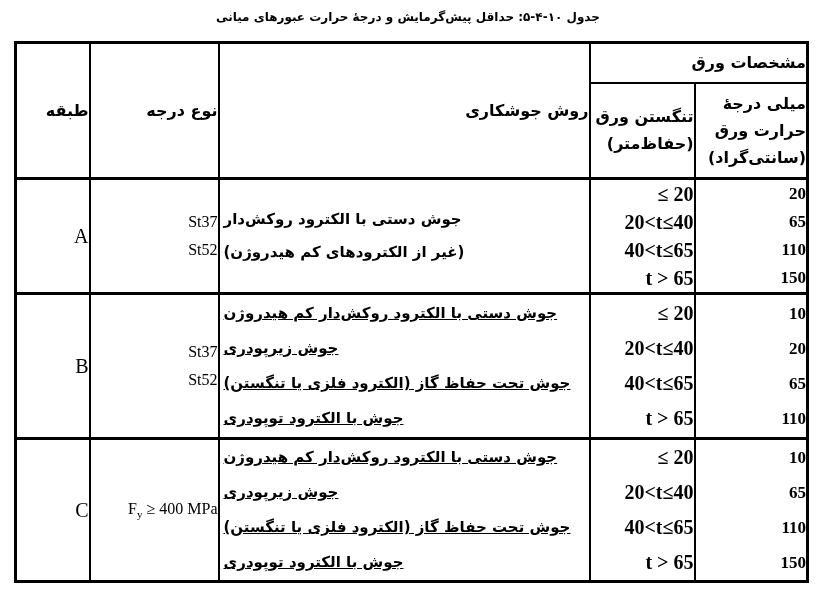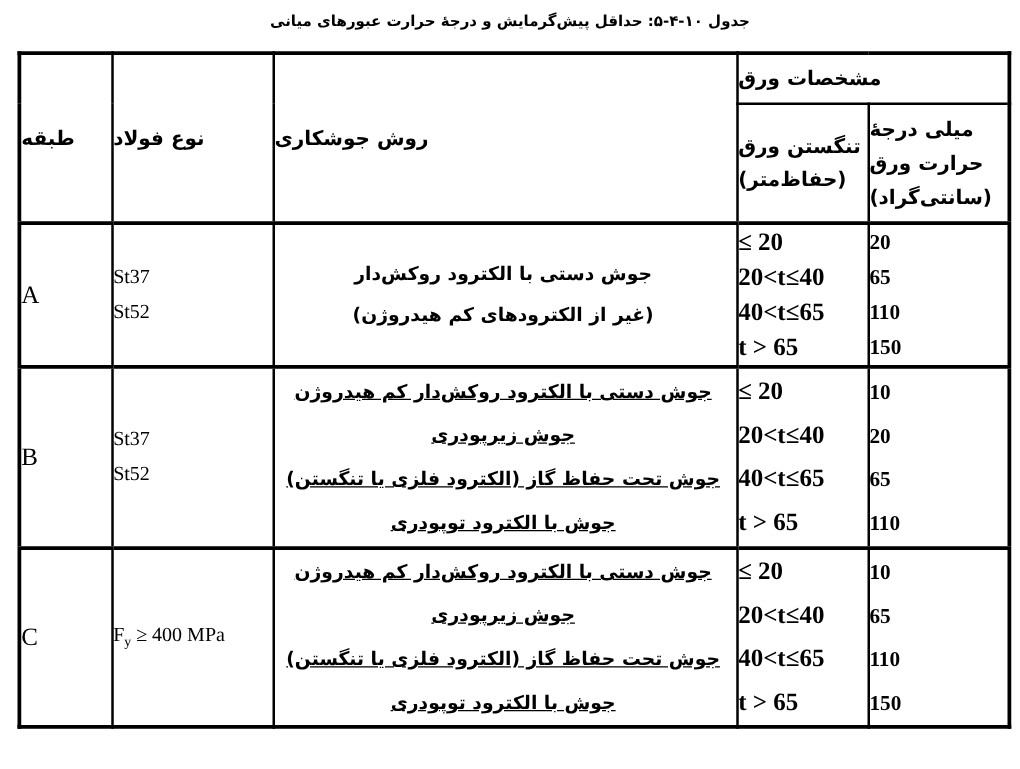--- a/index.html
+++ b/index.html
@@ -28,21 +28,21 @@
     border-collapse: collapse;
     table-layout: fixed;
     width: 792px;
     margin: 17px 10px 0 14px;
     border: 3px solid #000;
   }
   th, td {
     border: 2px solid #000;
     vertical-align: middle;
     padding: 0;
-    text-align: left;
+    text-align: right;
     overflow: hidden;
   }
   tr.h1 { height: 40px; }
   tr.h2 { height: 96px; }
   tr.ra { height: 115px; }
   tr.rb { height: 145px; }
   tr.rc { height: 140px; }
   tr.ra > td, tr.rb > td, tr.rc > td { border-top-width: 3px; }
 
   th.fa { font-size: 16px; font-weight: bold; direction: rtl; }
@@ -51,21 +51,21 @@
   td.cls {
     font-size: 20px;
     font-weight: normal;
   }
   td.steel { font-size: 16px; }
   .steel-line { line-height: 28px; }
   td.steel sub { font-size: 11px; }
 
   td.methods {
     direction: rtl;
-    text-align: center;
+    text-align: left;
     padding: 0 7px 0 4px;
     font-size: 15px;
   }
   tr.ra td.methods .m-line { line-height: 33px; }
   tr.rb td.methods .m-line, tr.rc td.methods .m-line { line-height: 35px; text-decoration: underline; }
 
   td.thick { font-size: 20px; font-weight: bold; }
   td.temp  { font-size: 17px; font-weight: bold; margin-top: 44px; }
   tr.ra td.thick .v-line, tr.ra td.temp .v-line { line-height: 28px; }
   tr.rb td.thick .v-line, tr.rb td.temp .v-line,
@@ -81,21 +81,21 @@
     <col style="width:74px">
     <col style="width:129px">
     <col style="width:371px">
     <col style="width:105px">
     <col style="width:113px">
   </colgroup>
 
   <tbody>
       <tr class="h1">
     <th class="fa" rowspan="2">طبقه</th>
-    <th class="fa" rowspan="2">نوع فولاد</th>
+    <th class="fa" rowspan="2">نوع درجه</th>
     <th class="fa" rowspan="2">روش جوشکاری</th>
     <th class="fa" colspan="2">مشخصات ورق</th>
   </tr>
   <tr class="h2">
     <th class="fa">
       <div class="hdr-line">تنگستن ورق</div>
       <div class="hdr-line">(حفاظ‌متر)</div>
     </th>
     <th class="fa">
       <div class="hdr-line">میلی درجهٔ</div>

